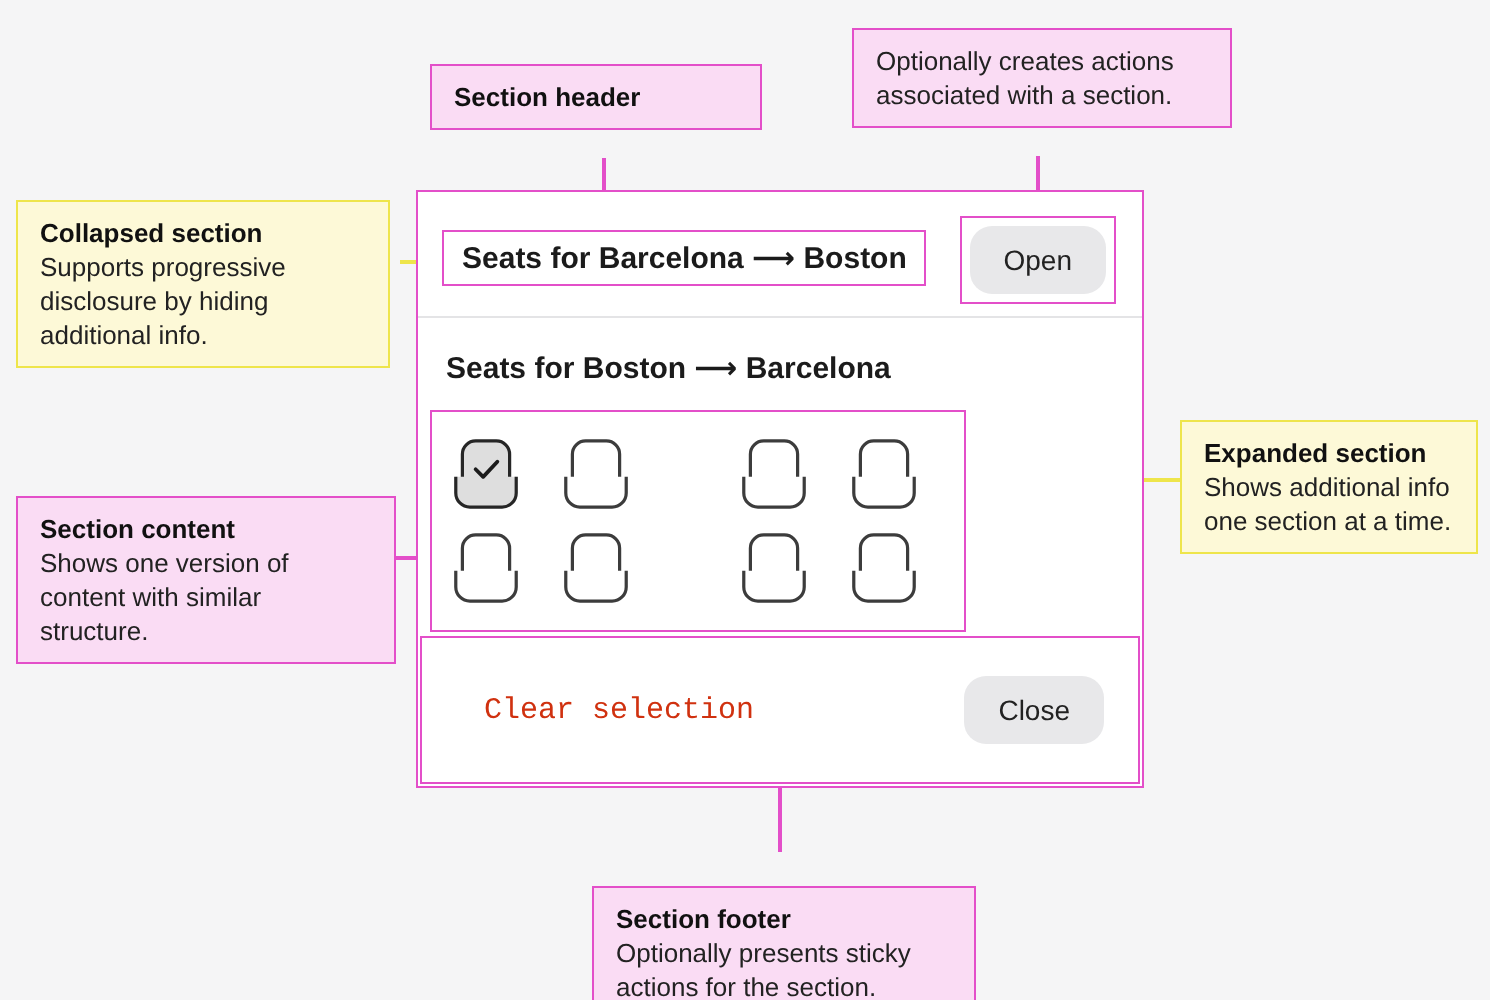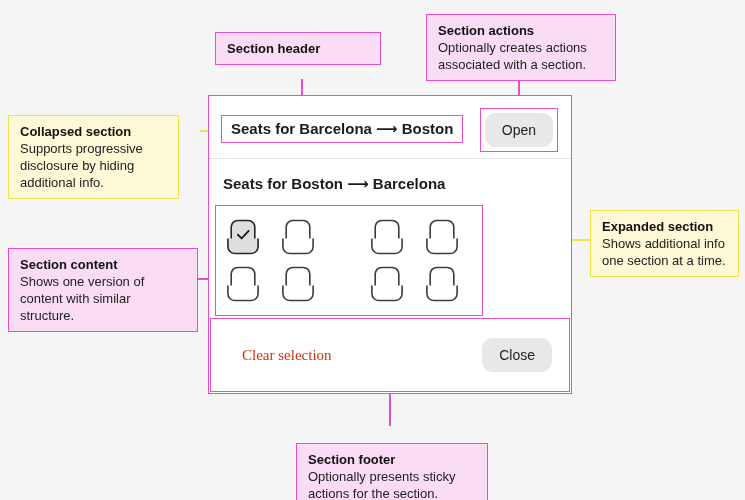--- a/index.html
+++ b/index.html
@@ -36,31 +36,31 @@
   .seat-back,.seat-base{fill:#fff;stroke:#3c3c3c;stroke-width:1.7}
   .seat[data-state="selected"] .seat-back,
   .seat[data-state="selected"] .seat-base{fill:#dedede;stroke:#262626}
   .check{display:none;fill:none;stroke:#1c1c1c;stroke-width:2;stroke-linecap:round;stroke-linejoin:round}
   .seat[data-state="selected"] .check{display:block}
 
   .footer-outline{position:absolute;left:1px;top:222px;width:360px;height:74px;background:#fff;
         border:1.5px solid var(--magenta);display:flex;align-items:center;
         justify-content:space-between;padding:0 17px 0 31px}
   .clear-btn{background:none;border:none;color:var(--red);font-size:15px;
-        font-family:Liberation Serif, serif;cursor:pointer;padding:0}
+        font-family:Liberation Mono, monospace;cursor:pointer;padding:0}
 
   
   .callout{position:absolute;border:1.5px solid;padding:7px 11px;font-size:13px;
         line-height:17px;color:#222}
   .callout .t{font-weight:bold;color:#111}
   .pink{background:var(--pink-fill);border-color:var(--magenta)}
   .yellow{background:var(--yellow-fill);border-color:var(--yellow-border)}
   #co-header{left:215px;top:32px;width:166px}
   #co-actions{left:426px;top:14px;width:190px}
-  #co-collapsed{left:8px;top:115px;width:171px}
+  #co-collapsed{left:8px;top:100px;width:187px}
   #co-content{left:8px;top:248px;width:190px}
   #co-expanded{left:590px;top:210px;width:149px}
   #co-footer{left:296px;top:443px;width:192px}
 
   
   .conn{position:absolute}
   .conn.m{background:var(--magenta)}
   .conn.y{background:var(--yellow-border)}
   #cn-header{left:301px;top:79px;width:2px;height:37px}
   #cn-actions{left:518px;top:78px;width:2px;height:32px}
@@ -165,21 +165,20 @@
       <button class="btn">Close</button>
     </div>
 
   </div>
 
   <div class="callout pink" id="co-header">
     <div class="t">Section header</div>
   </div>
 
   <div class="callout pink" id="co-actions">
-    <div class="t">Section actions</div>
     <div class="b">Optionally creates actions associated with a section.</div>
   </div>
 
   <div class="callout yellow" id="co-collapsed">
     <div class="t">Collapsed section</div>
     <div class="b">Supports progressive disclosure by hiding additional info.</div>
   </div>
 
   <div class="callout pink" id="co-content">
     <div class="t">Section content</div>

